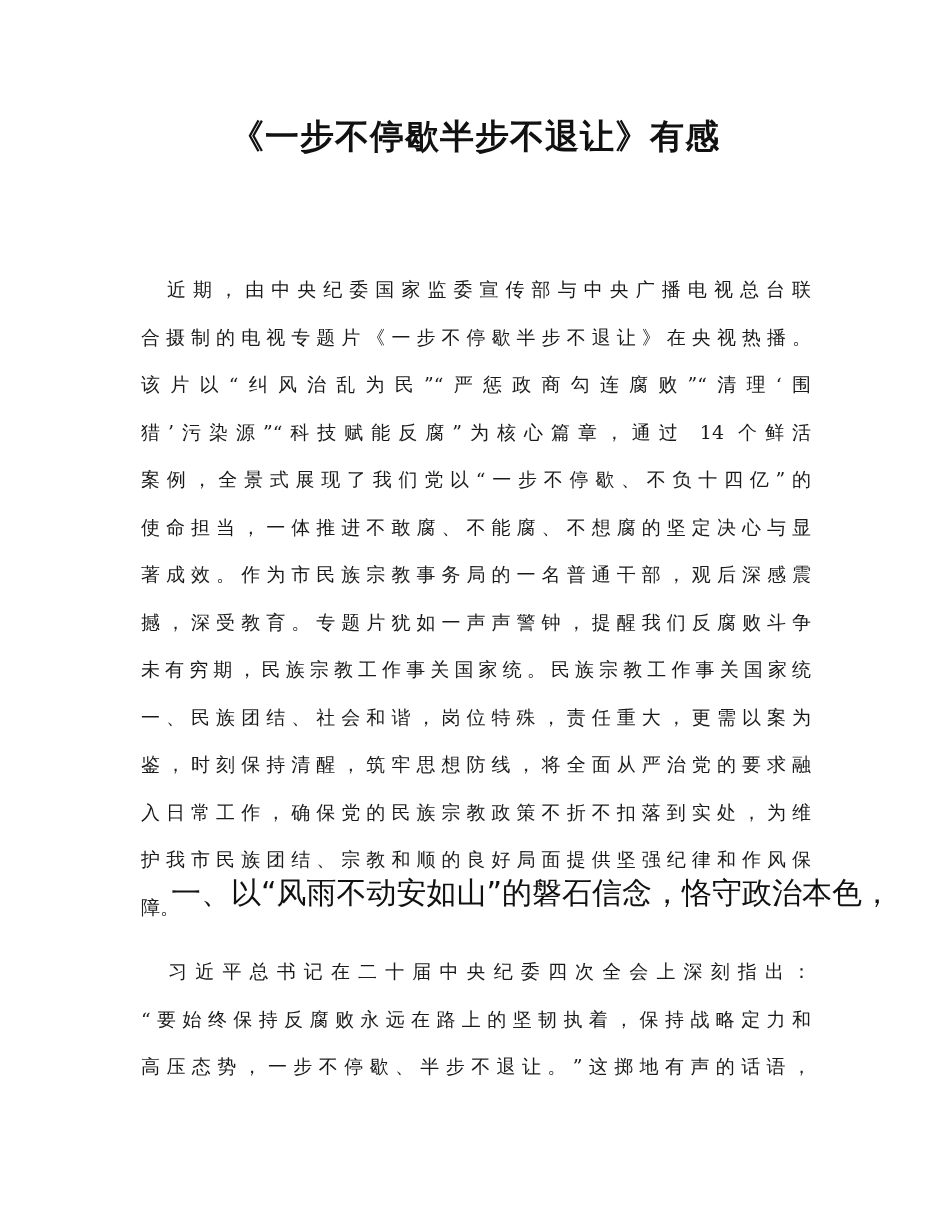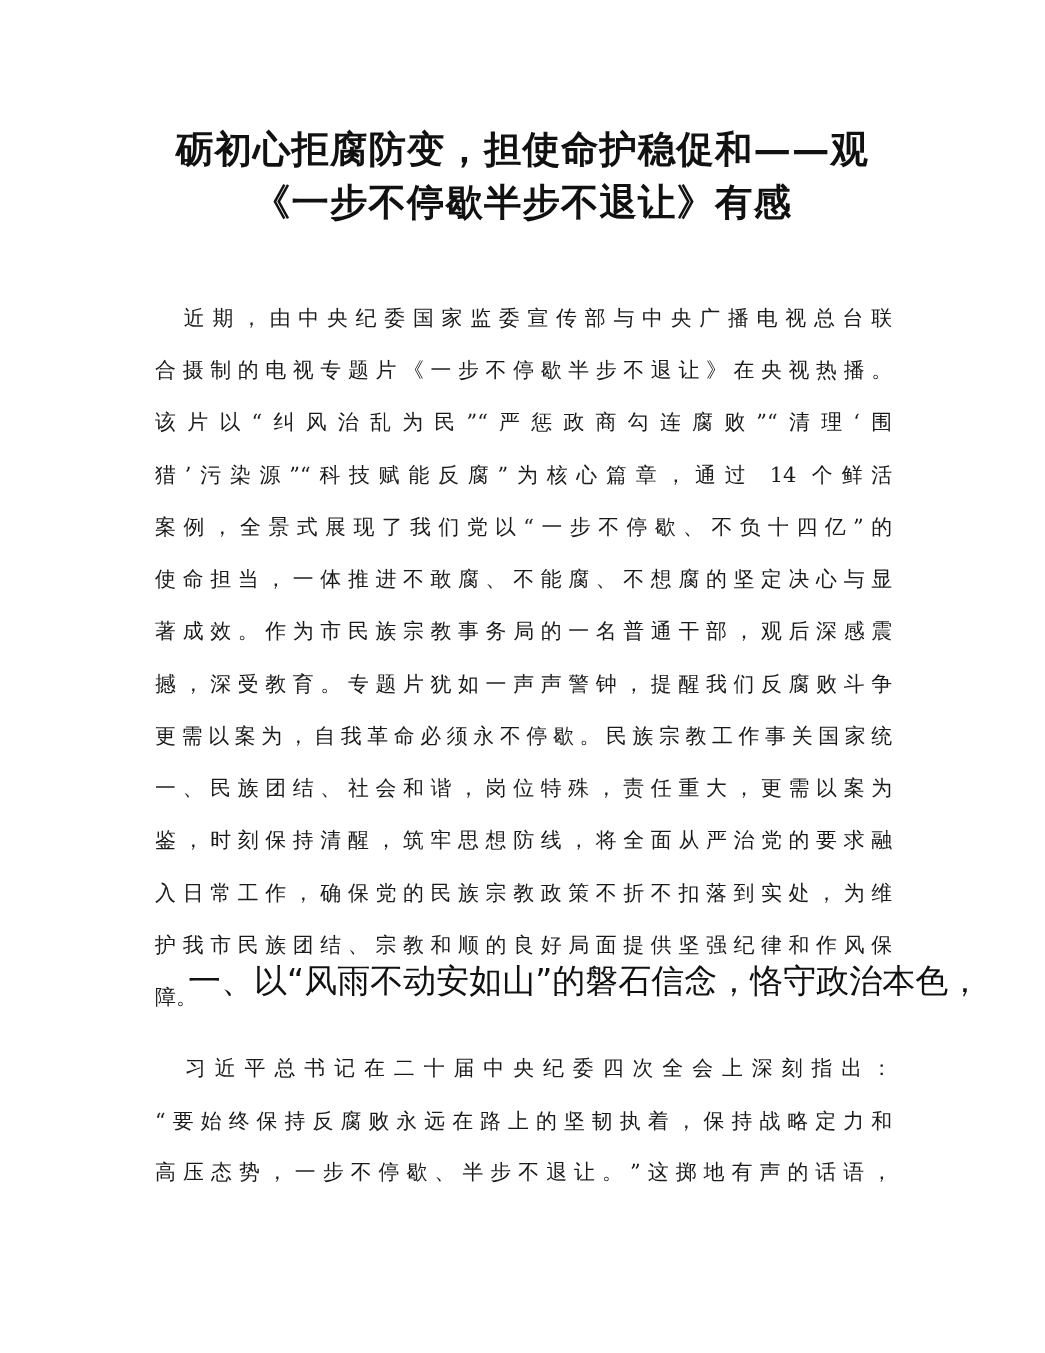--- a/index.html
+++ b/index.html
@@ -61,34 +61,33 @@
       color: #111;
     }
     .heading .line { height: 44px; line-height: 44px; }
   </style>
 </head>
 <body>
 
 <div class="page">
 
   <div class="title">
-    <div>砺初心拒腐防变，担使命护稳促和——观</div>
     <div>《一步不停歇半步不退让》有感</div>
   </div>
 
   <div class="body-text" style="top:266px;">
     <div class="line">　近期，由中央纪委国家监委宣传部与中央广播电视总台联</div>
     <div class="line">合摄制的电视专题片《一步不停歇半步不退让》在央视热播。</div>
     <div class="line">该片以“纠风治乱为民”“严惩政商勾连腐败”“清理‘围</div>
     <div class="line">猎’污染源”“科技赋能反腐”为核心篇章，通过 14 个鲜活</div>
     <div class="line">案例，全景式展现了我们党以“一步不停歇、不负十四亿”的</div>
     <div class="line">使命担当，一体推进不敢腐、不能腐、不想腐的坚定决心与显</div>
     <div class="line">著成效。作为市民族宗教事务局的一名普通干部，观后深感震</div>
     <div class="line">撼，深受教育。专题片犹如一声声警钟，提醒我们反腐败斗争</div>
-    <div class="line">更需以案为，自我革命必须永不停歇。民族宗教工作事关国家统</div>
+    <div class="line">未有穷期，民族宗教工作事关国家统。民族宗教工作事关国家统</div>
     <div class="line">一、民族团结、社会和谐，岗位特殊，责任重大，更需以案为</div>
     <div class="line">鉴，时刻保持清醒，筑牢思想防线，将全面从严治党的要求融</div>
     <div class="line">入日常工作，确保党的民族宗教政策不折不扣落到实处，为维</div>
     <div class="line">护我市民族团结、宗教和顺的良好局面提供坚强纪律和作风保</div>
     <div class="line last">障。</div>
   </div>
 
   <div class="heading">
     <div class="line">　一、以“风雨不动安如山”的磐石信念，恪守政治本色，</div>
   </div>

